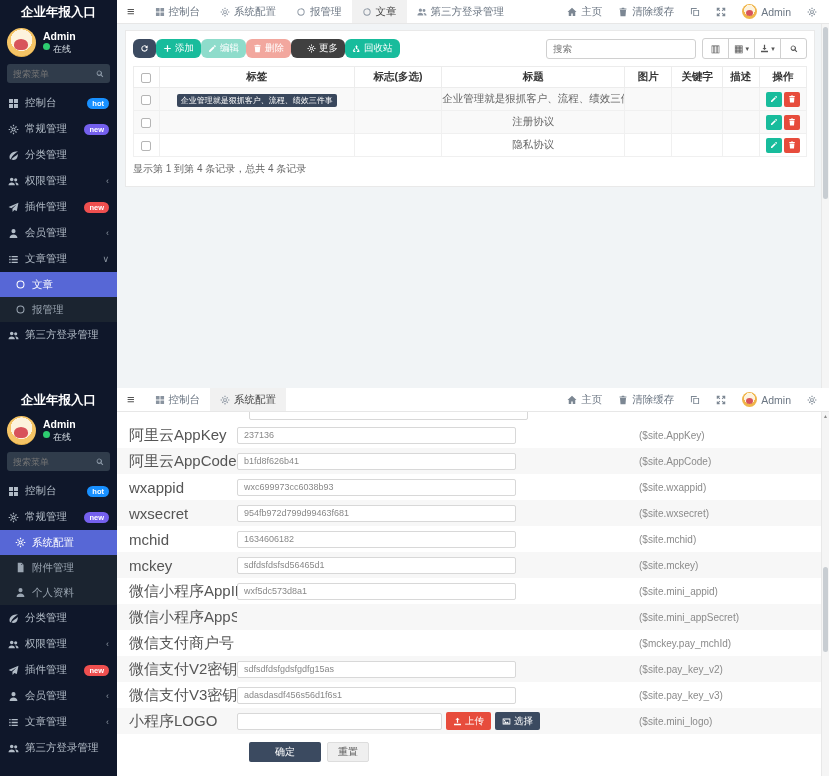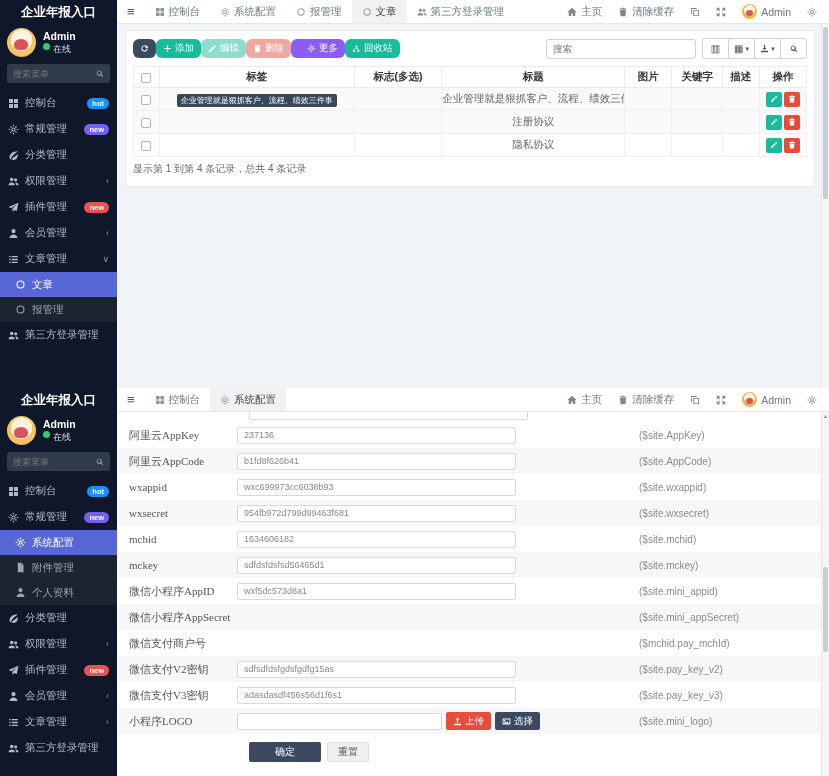--- a/index.html
+++ b/index.html
@@ -53,21 +53,21 @@
   
   .card { margin:6px 14px 0 8px; background:#fff; border:1px solid #e9e9e9; padding:7px 7px 10px; }
   .toolbar { display:flex; align-items:center; margin-bottom:7px; }
   .btn { height:19px; display:inline-flex; align-items:center; gap:3px; padding:0 7px; border:none; border-radius:6px; color:#fff; font-size:9.5px; cursor:pointer; }
   .btn .ic svg { width:9px; height:9px; fill:#fff; display:block; }
   .btn.dark { background:#3b4a60; }
   .btn.green { background:#18bc9c; }
   .btn.green.disabled { background:#8edccb; }
   .btn.red { background:#e74c3c;text-align:right; }
   .btn.red.disabled { background:#f2a79e; }
-  .btn.gray { background:#8b5cf6;padding-left:16px; }
+  .btn.gray { background:#404040;padding-left:16px; }
   .search-group { margin-left:auto; display:flex; align-items:center; }
   .search-input { width:150px; height:20px; border:1px solid #d0d0d0; border-radius:3px; font-size:9.5px; padding:0 6px; color:#555; margin-right:6px; outline:none; }
   .sg-btn { height:21px; min-width:27px; background:#fff; border:1px solid #d0d0d0; margin-left:-1px; display:flex; align-items:center; justify-content:center; gap:2px; color:#555; font-size:10px; cursor:pointer; padding:0 5px; }
   .sg-btn.first { border-radius:3px 0 0 3px; margin-left:0; }
   .sg-btn.last { border-radius:0 3px 3px 0; }
   .sg-btn .ic svg { width:9px; height:9px; fill:#555; display:block; }
   .caret { font-size:7px; color:#555; }
 
   table.grid { width:100%; border-collapse:collapse; font-size:10.5px; table-layout:fixed; }
   .grid th { border:1px solid #ececec; height:21px; font-weight:bold; color:#333; text-align:center; background:#fff; white-space:nowrap; overflow:hidden; }
@@ -78,21 +78,21 @@
   .op-btn { width:16px; height:15px; border:none; border-radius:2px; display:inline-flex; align-items:center; justify-content:center; margin:0 1px; cursor:pointer; }
   .op-btn.green { background:#18bc9c; } .op-btn.red { background:#e74c3c; }
   .op-btn .ic svg { width:8px; height:8px; fill:#fff; display:block; }
   .table-footer { font-size:10px; color:#666; margin-top:5px; }
 
   
   .f-partial { height:10px; padding:0 12px; overflow:hidden; }
   .f-partial .stub { margin-left:120px; width:279px; height:16px; border:1px solid #d8d8d8; border-radius:2px; margin-top:-8px; }
   .f-row { display:flex; align-items:center; padding:0 12px; height:26px; }
   .f-row.alt { background:#f7f7f7; }
-  .f-label { width:108px; flex-shrink:0; font-size:11px; color:#555; white-space:nowrap; overflow:hidden;font-family:Liberation Serif, serif; }
+  .f-label { width:108px; flex-shrink:0; font-size:15px; color:#555; white-space:nowrap; overflow:hidden; }
   .f-input { width:279px; height:17px; border:1px solid #d8d8d8; border-radius:2px; font-size:9px; color:#888; padding:1px 6px; background:#fff; outline:none; }
   .f-input.short { width:205px; }
   .f-hint { margin-left:auto; width:178px; font-size:10px; color:#8b8b8b; white-space:nowrap; overflow:hidden; }
   .small-btn { height:18px; display:inline-flex; align-items:center; gap:3px; padding:0 7px; border:none; border-radius:2px; color:#fff; font-size:9.5px; margin-left:4px; cursor:pointer; }
   .small-btn.red { background:#e74c3c; } .small-btn.dark { background:#3b4a60; }
   .small-btn .ic svg { width:9px; height:9px; fill:#fff; display:block; }
   .f-actions { display:flex; align-items:center; padding:5px 12px 0 132px; height:30px; }
   .btn-submit { height:20px; padding:0 26px; background:#3b4a60; color:#fff; border:none; border-radius:2px; font-size:10px; margin-right:6px; cursor:pointer; }
   .btn-reset { height:20px; padding:0 10px; background:#efefef; color:#555; border:1px solid #ddd; border-radius:2px; font-size:10px; cursor:pointer; }
 
@@ -706,21 +706,21 @@
             <span class="f-label">微信小程序AppID</span>
             <input class="f-input" value="wxf5dc573d8a1" style="">
             <span class="f-hint">($site.mini_appid)</span>
           </div>
           <div class="f-row alt">
             <span class="f-label">微信小程序AppSecret</span>
             <span class="f-hint">($site.mini_appSecret)</span>
           </div>
           <div class="f-row">
             <span class="f-label">微信支付商户号</span>
-            <span class="f-hint">($mchid.pay_mchId)</span>
+            <span class="f-hint">($mckey.pay_mchId)</span>
           </div>
           <div class="f-row alt">
             <span class="f-label">微信支付V2密钥</span>
             <input class="f-input" value="sdfsdfdsfgdsfgdfg15as" style="">
             <span class="f-hint">($site.pay_key_v2)</span>
           </div>
           <div class="f-row">
             <span class="f-label">微信支付V3密钥</span>
             <input class="f-input" value="adasdasdf456s56d1f6s1" style="">
             <span class="f-hint">($site.pay_key_v3)</span>

